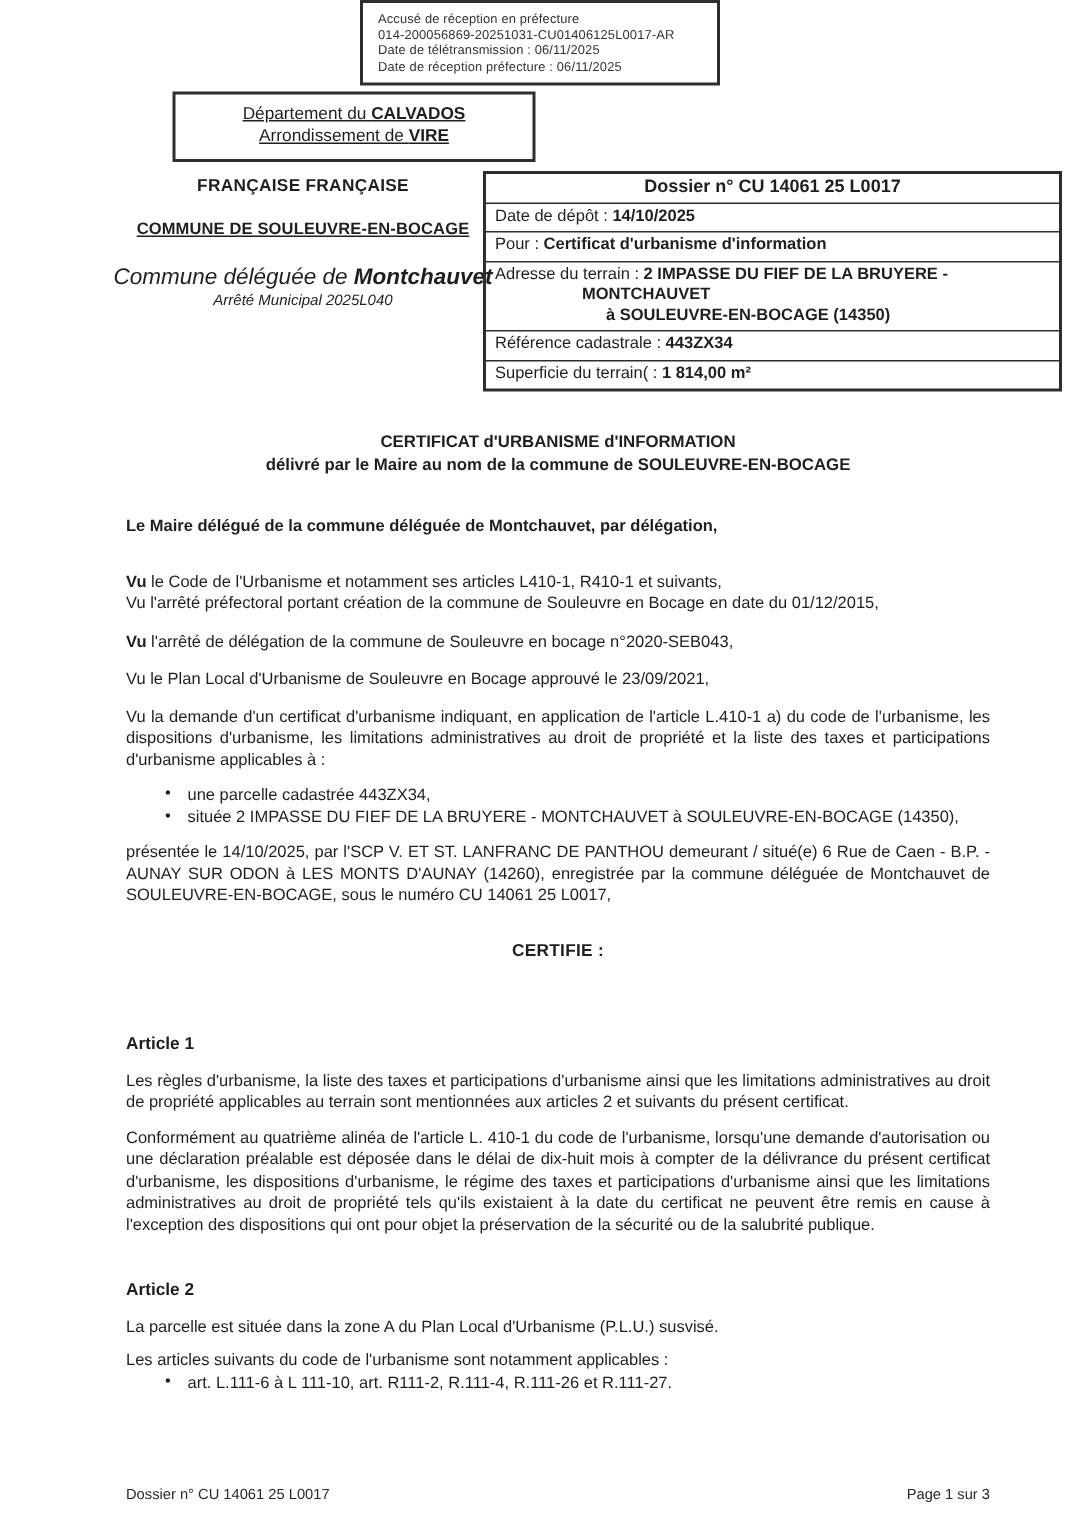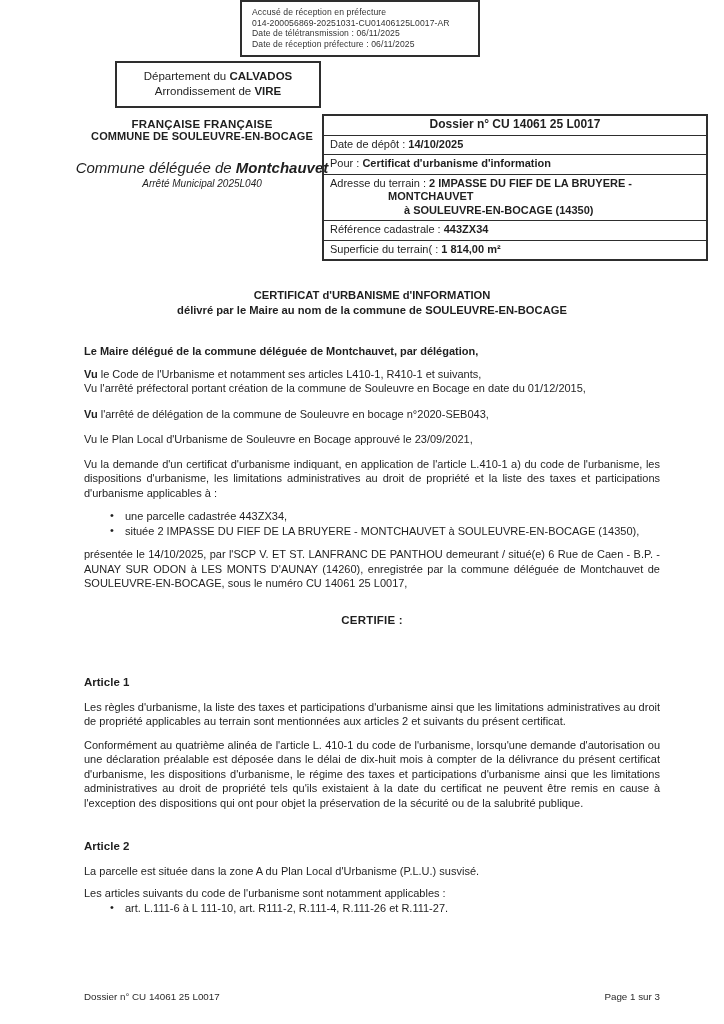--- a/index.html
+++ b/index.html
@@ -27,37 +27,38 @@
     font-size: 8.6px;
     line-height: 10.5px;
     color: #333333;
     letter-spacing: 0.1px;
   }
 
   
   .dept-box {
     position: absolute;
     left: 115px; top: 61px;
-    width: 206px;
+    width: 242px;
     border: 2px solid #2e2e2e;
     padding: 6px 4px 7px 4px;
     text-align: center;
     font-size: 11.5px;
     line-height: 15px;
+    text-decoration: underline;
   }
 
   
   .left-head {
     position: absolute;
     left: 62px; top: 118px;
     width: 280px;
     text-align: center;
   }
   .left-head .republic { font-size: 11.5px; font-weight: bold; letter-spacing: .2px; }
-  .left-head .commune  { font-size: 11px; font-weight: bold; letter-spacing: .1px; }
+  .left-head .commune  { font-size: 11px; font-weight: bold; text-decoration: underline; margin-top: 17px; letter-spacing: .1px; }
   .left-head .deleg    { font-size: 15px; font-style: italic; margin-top: 17px; text-align: center; }
   .left-head .arrete   { font-size: 10px; font-style: italic; margin-top: 2px; }
 
   
   .dossier {
     position: absolute;
     left: 322px; top: 114px;
     width: 386px;
     border: 2px solid #2e2e2e;
     font-size: 11px;
@@ -71,21 +72,21 @@
   .dossier .ind74  { padding-left: 74px; }
 
   
   .content {
     position: absolute;
     left: 84px; right: 64px; top: 288px;
     font-size: 11px;
     line-height: 14.5px;
   }
   .doc-title { text-align: center; font-weight: bold; font-size: 11.2px; line-height: 14.5px; margin-bottom: 27px; }
-  .intro { font-weight: bold; margin-bottom: 8px; }
+  .intro { font-weight: bold; margin-bottom: 22px; }
   .vu-pair { margin-bottom: 11px; }
   .mb11 { margin-bottom: 11px; }
   .mb10 { margin-bottom: 10px; }
   .mb9  { margin-bottom: 9px; }
   .mb8  { margin-bottom: 8px; }
   .bullets { margin-bottom: 9px; }
   .bullet-line { padding-left: 41px; position: relative; }
   .bullet-line .dot { position: absolute; left: 26px; top: -1px; }
   .presentee { margin-bottom: 22px; }
   .certifie { text-align: center; font-weight: bold; font-size: 11.5px; margin-bottom: 48px; letter-spacing: .2px; }

